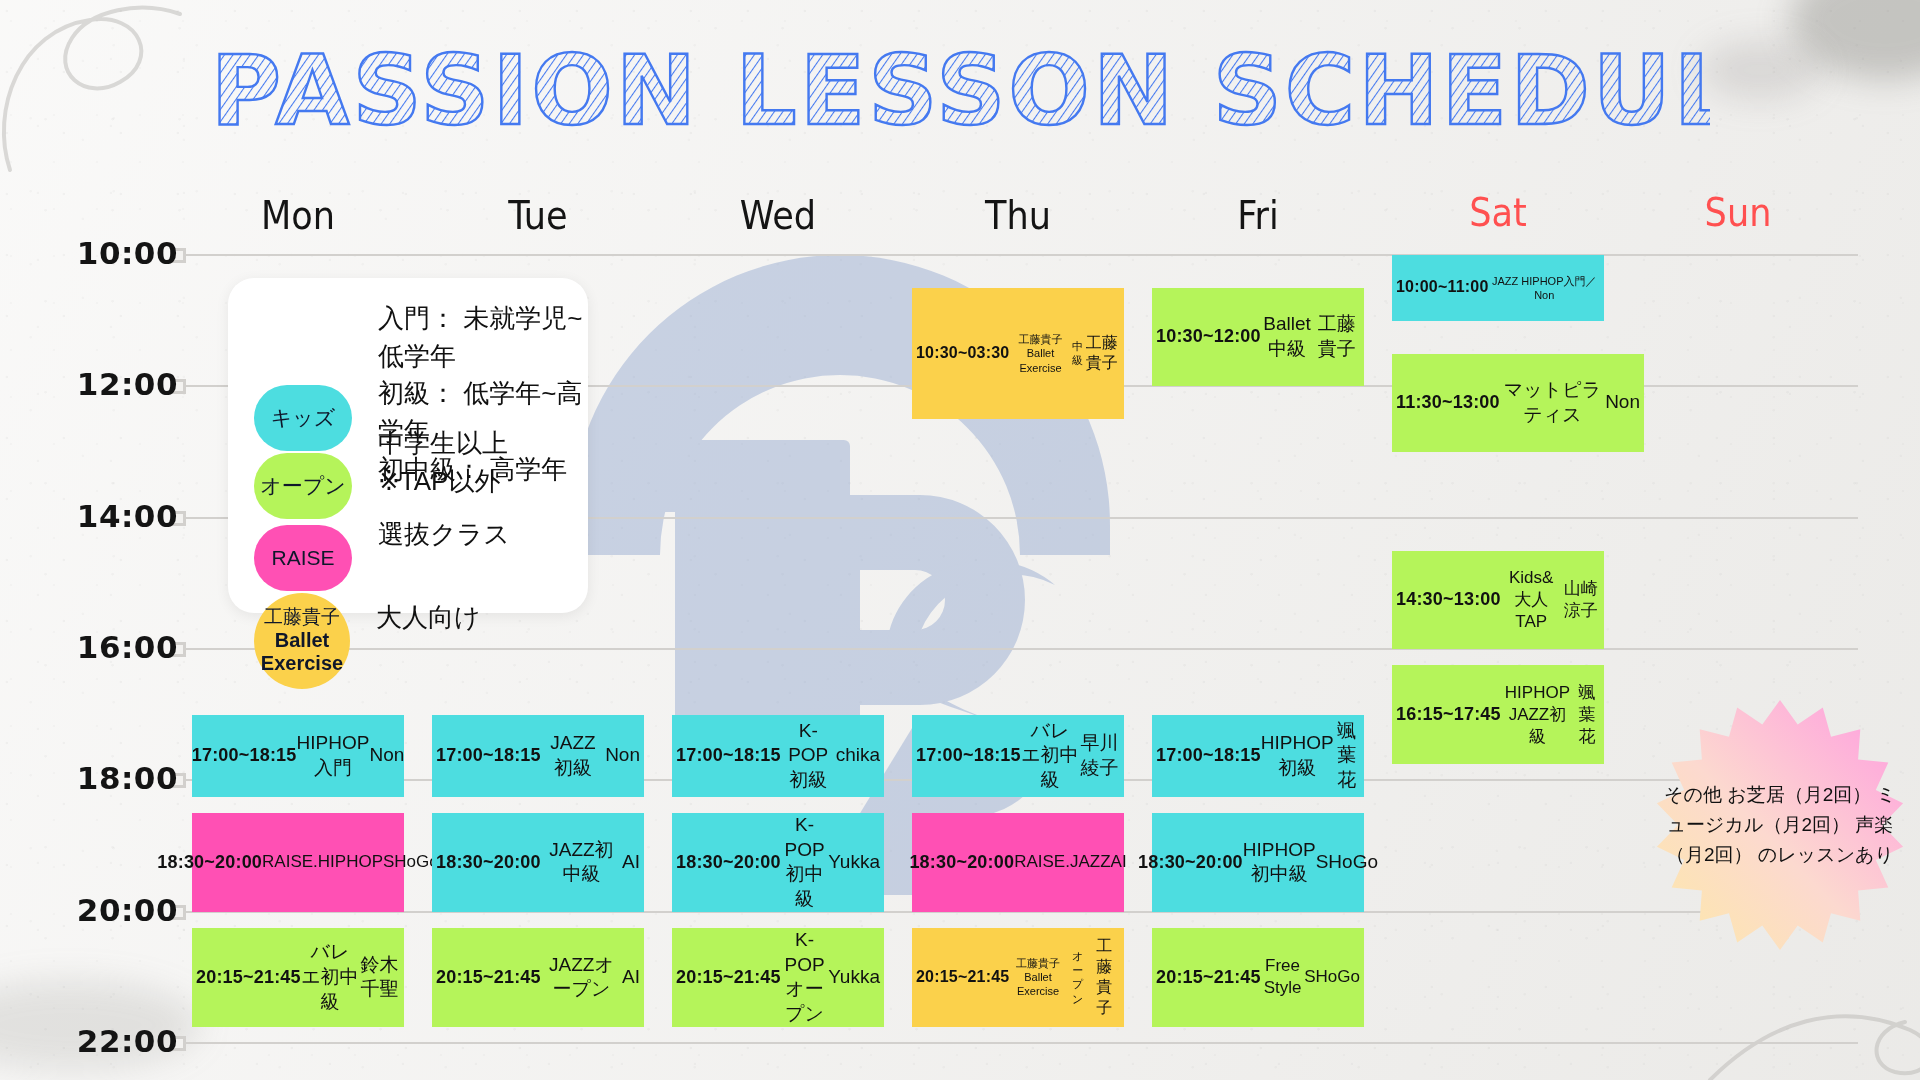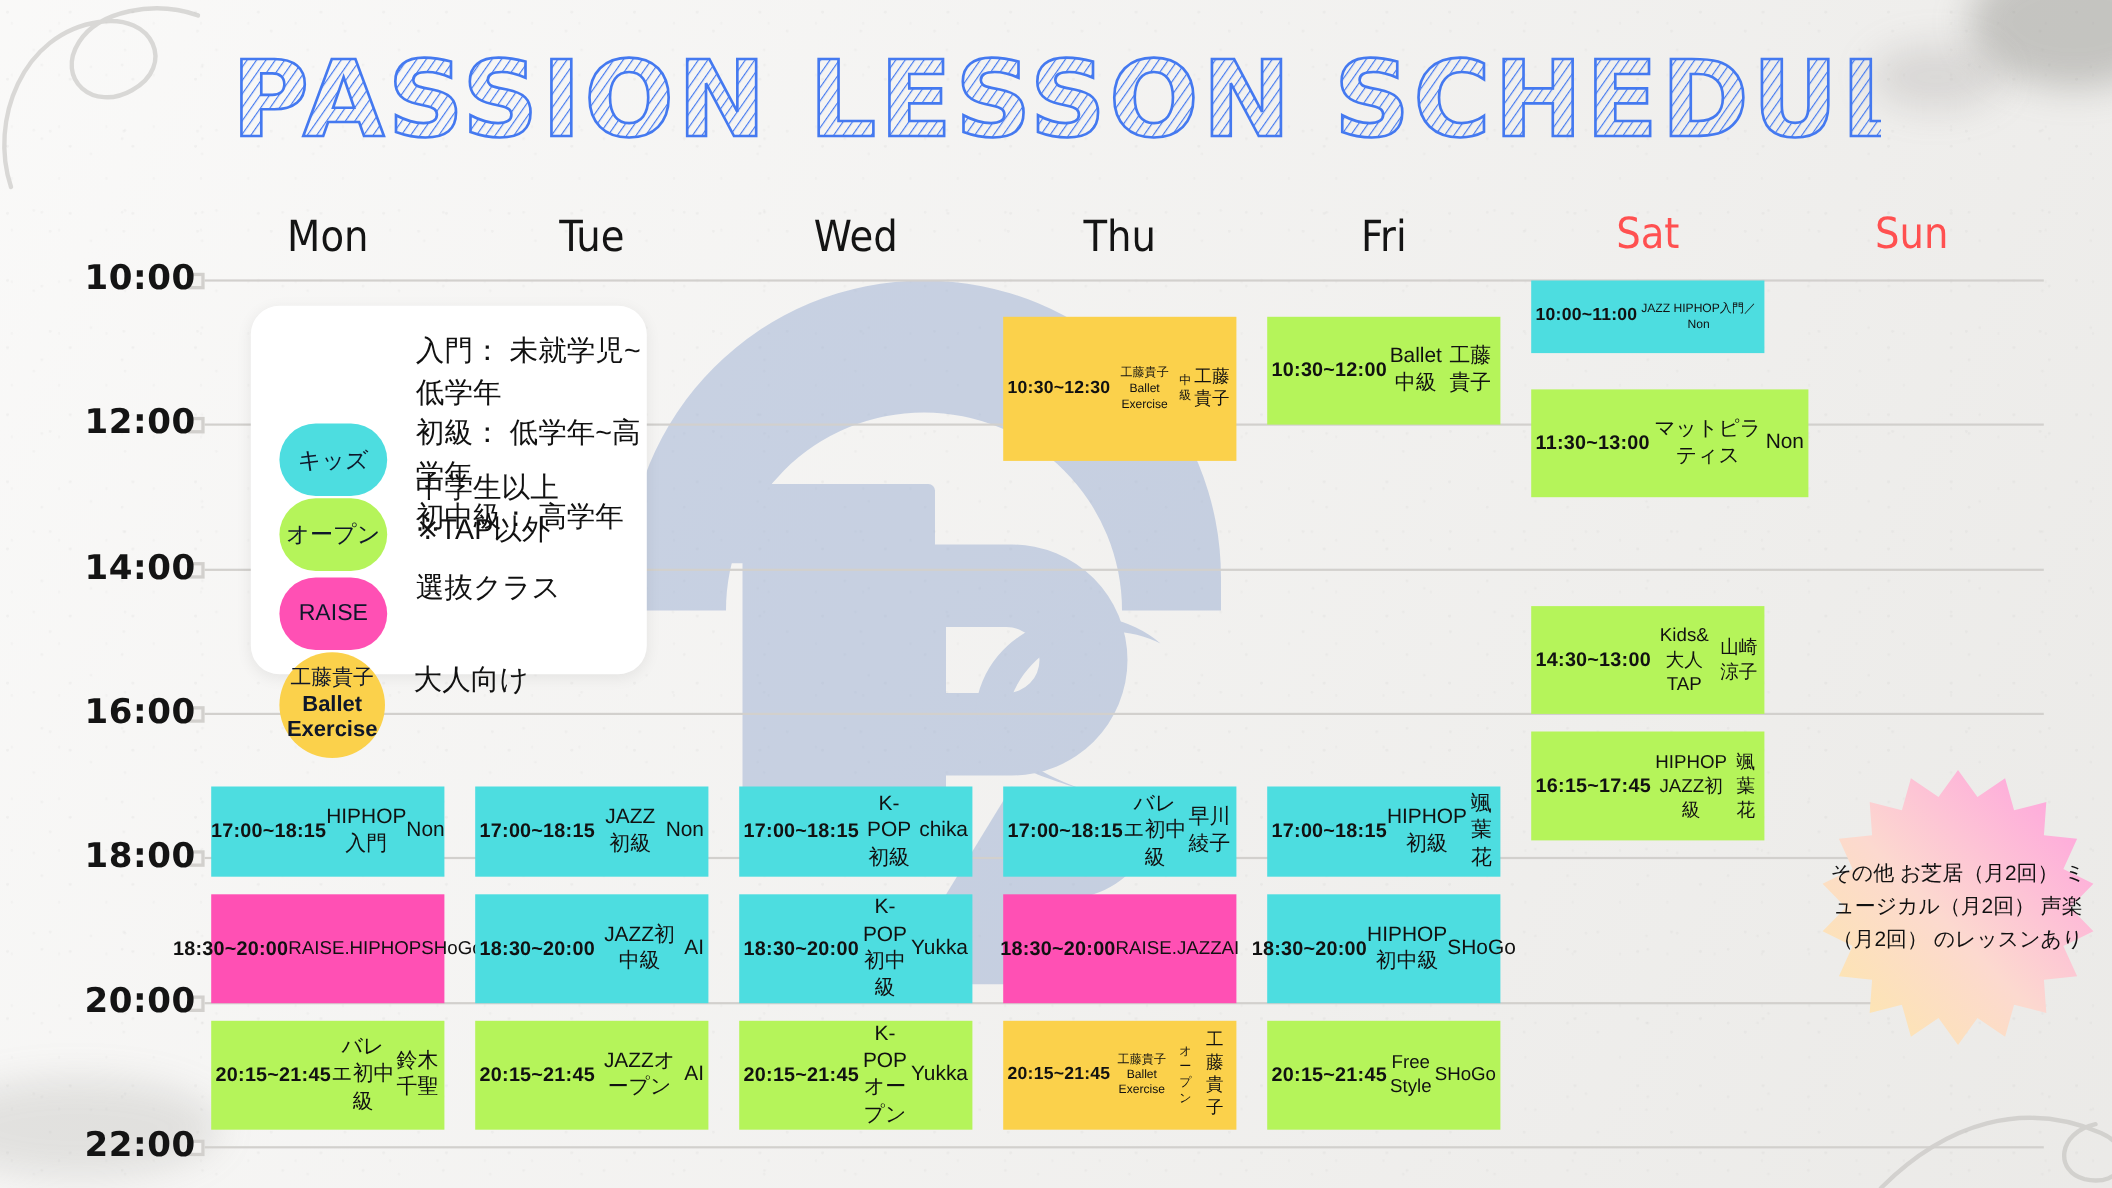--- a/index.html
+++ b/index.html
@@ -206,21 +206,21 @@
       <div class="t">18:30~20:00</div>
       <div class="n">K-POP初中級</div>
       <div class="i">Yukka</div>
     </div>
     <div class="cls c-open" style="left: 672px; width: 212px; top: 928.083px; height: 98.5px;">
       <div class="t">20:15~21:45</div>
       <div class="n">K-POPオープン</div>
       <div class="i">Yukka</div>
     </div>
     <div class="cls c-ballet tiny" style="left: 912px; width: 212px; top: 287.833px; height: 131.333px;">
-      <div class="t">10:30~12:30</div>
+      <div class="t">10:30~03:30</div>
       <div class="n">工藤貴子Ballet Exercise</div>
       <div class="n">中級</div>
       <div class="i">工藤 貴子</div>
     </div>
     <div class="cls c-kids" style="left: 912px; width: 212px; top: 714.667px; height: 82.0833px;">
       <div class="t">17:00~18:15</div>
       <div class="n">バレエ初中級</div>
       <div class="i">早川 綾子</div>
     </div>
     <div class="cls c-raise small" style="left: 912px; width: 212px; top: 813.167px; height: 98.5px;">

